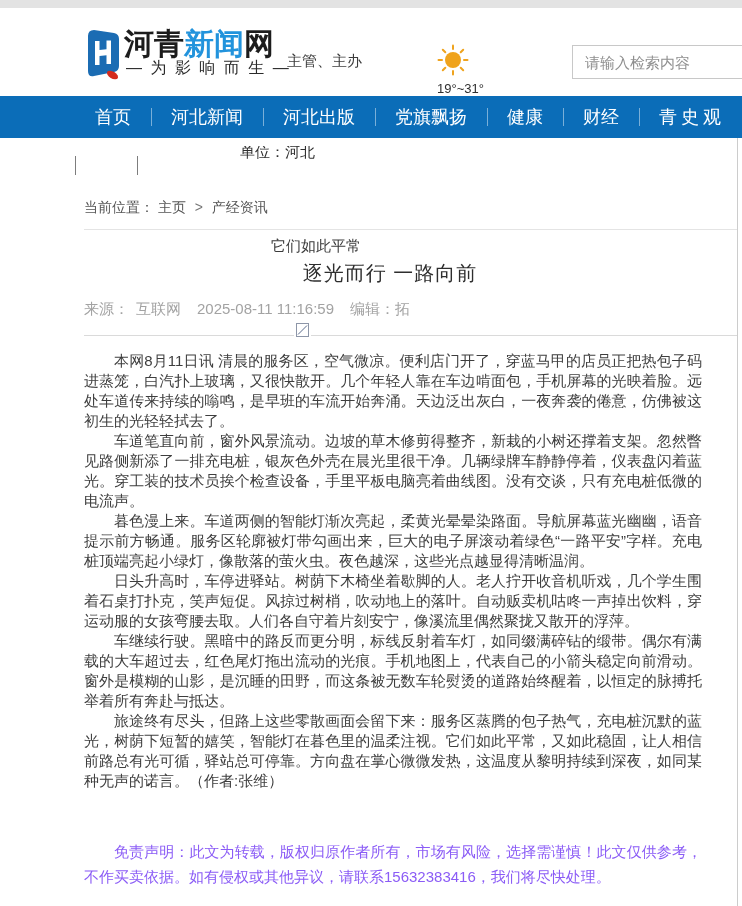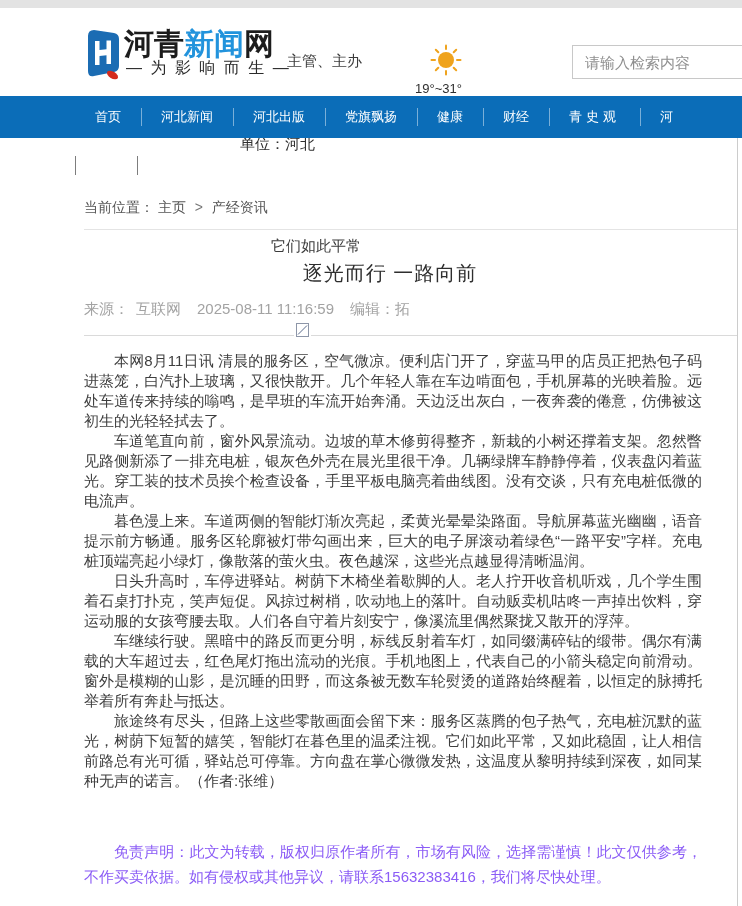--- a/index.html
+++ b/index.html
@@ -10,36 +10,36 @@
   .top-strip{height:8px;background:#e3e3e3;}
   
   .site-header{position:relative;height:88px;background:#fff;}
   .logo-link{position:absolute;left:86px;top:14px;width:200px;height:68px;cursor:pointer;}
   .logo-mark{position:absolute;left:0;top:6px;}
   .logo-name{position:absolute;left:38px;top:2px;font-size:30px;font-weight:bold;letter-spacing:0px;white-space:nowrap;}
   .logo-name .blk{color:#1c1c1c;}
   .logo-name .blu{color:#2293dc;}
   .logo-tagline{position:absolute;left:40px;top:36px;font-size:16px;color:#2b2b2b;white-space:nowrap;letter-spacing:2px;}
   .supervisor{position:absolute;left:287px;top:44px;font-size:15px;color:#3c3c3c;white-space:nowrap;}
-  .weather{position:absolute;left:404px;top:36px;width:58px;text-align:right;}
+  .weather{position:absolute;left:437px;top:36px;width:58px;text-align:left;}
   .weather .temp{font-size:13px;color:#2f2f2f;margin-top:1px;white-space:nowrap;}
   .search-box{position:absolute;left:572px;top:37px;width:216px;height:34px;box-sizing:border-box;
     border:1px solid #c8c8c8;background:#fff;font-size:15px;padding:0 12px;color:#333;outline:none;
     font-family:"Liberation Sans","DejaVu Sans",sans-serif;}
   .search-box::placeholder{color:#8f8f8f;}
   
   .main-nav{height:42px;background:#0b6db8;overflow:hidden;}
   .main-nav ul{margin:0;padding:0 0 0 75px;height:42px;display:flex;align-items:center;white-space:nowrap;}
-  .main-nav li{list-style:none;padding:0 20px;color:#fff;font-size:13px;position:relative;cursor:pointer;flex:0 0 auto;}
+  .main-nav li{list-style:none;padding:0 20px;color:#fff;font-size:18px;position:relative;cursor:pointer;flex:0 0 auto;}
   .main-nav li + li::before{content:"";position:absolute;left:0;top:50%;transform:translateY(-50%);
     width:1px;height:18px;background:rgba(255,255,255,.45);}
   .main-nav li:nth-child(7){letter-spacing:4px;}
   
   .main{position:relative;}
-  .unit-clip{position:absolute;left:240px;top:0;height:16px;overflow:hidden;}
+  .unit-clip{position:absolute;left:240px;top:8px;height:16px;overflow:hidden;}
   .unit-clip span{display:block;margin-top:-3px;font-size:15px;color:#2f2f2f;white-space:nowrap;}
   .remnant{position:absolute;width:1px;height:19px;background:#7d7d7d;top:18px;}
   .remnant.v1{left:75px;}
   .remnant.v2{left:137px;}
   .right-border{position:absolute;left:737px;top:0;bottom:-768px;width:1px;background:#ccc;}
   
   .breadcrumb{padding:61px 0 0 84px;font-size:14px;color:#555;}
   .breadcrumb .crumb-link{color:#555;text-decoration:none;cursor:pointer;}
   .breadcrumb .sep{margin:0 5px;color:#777;}
   

